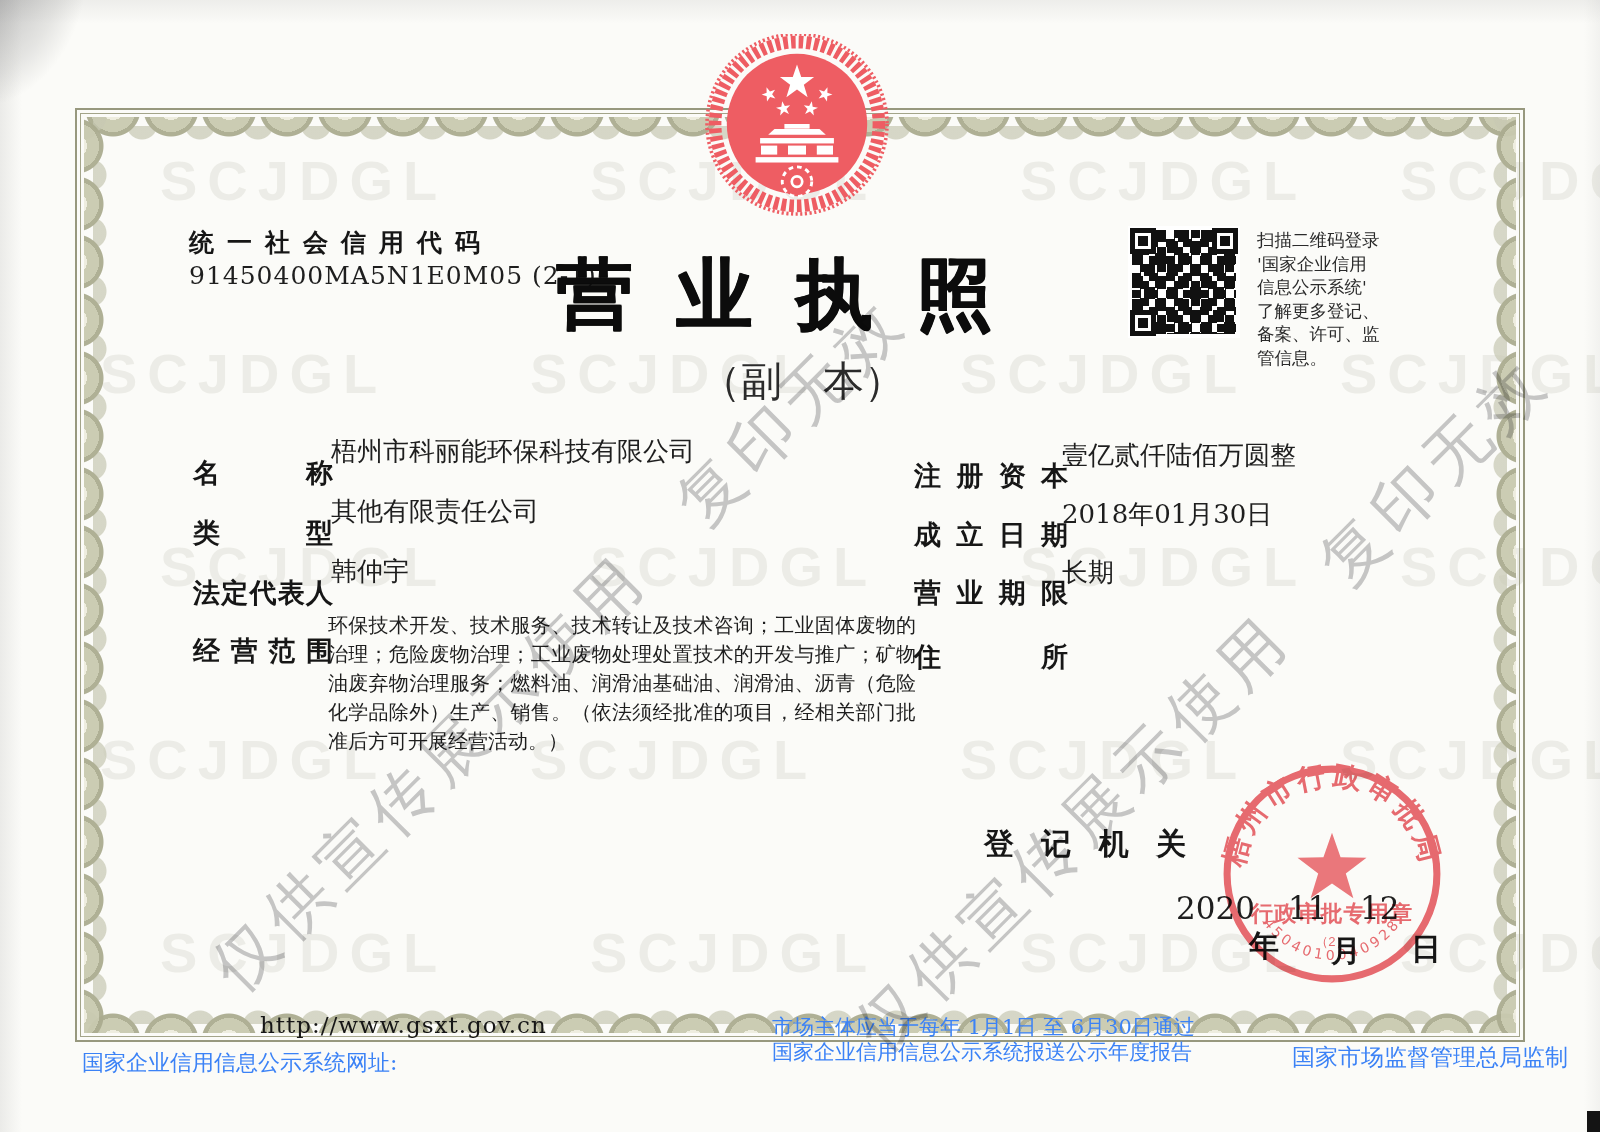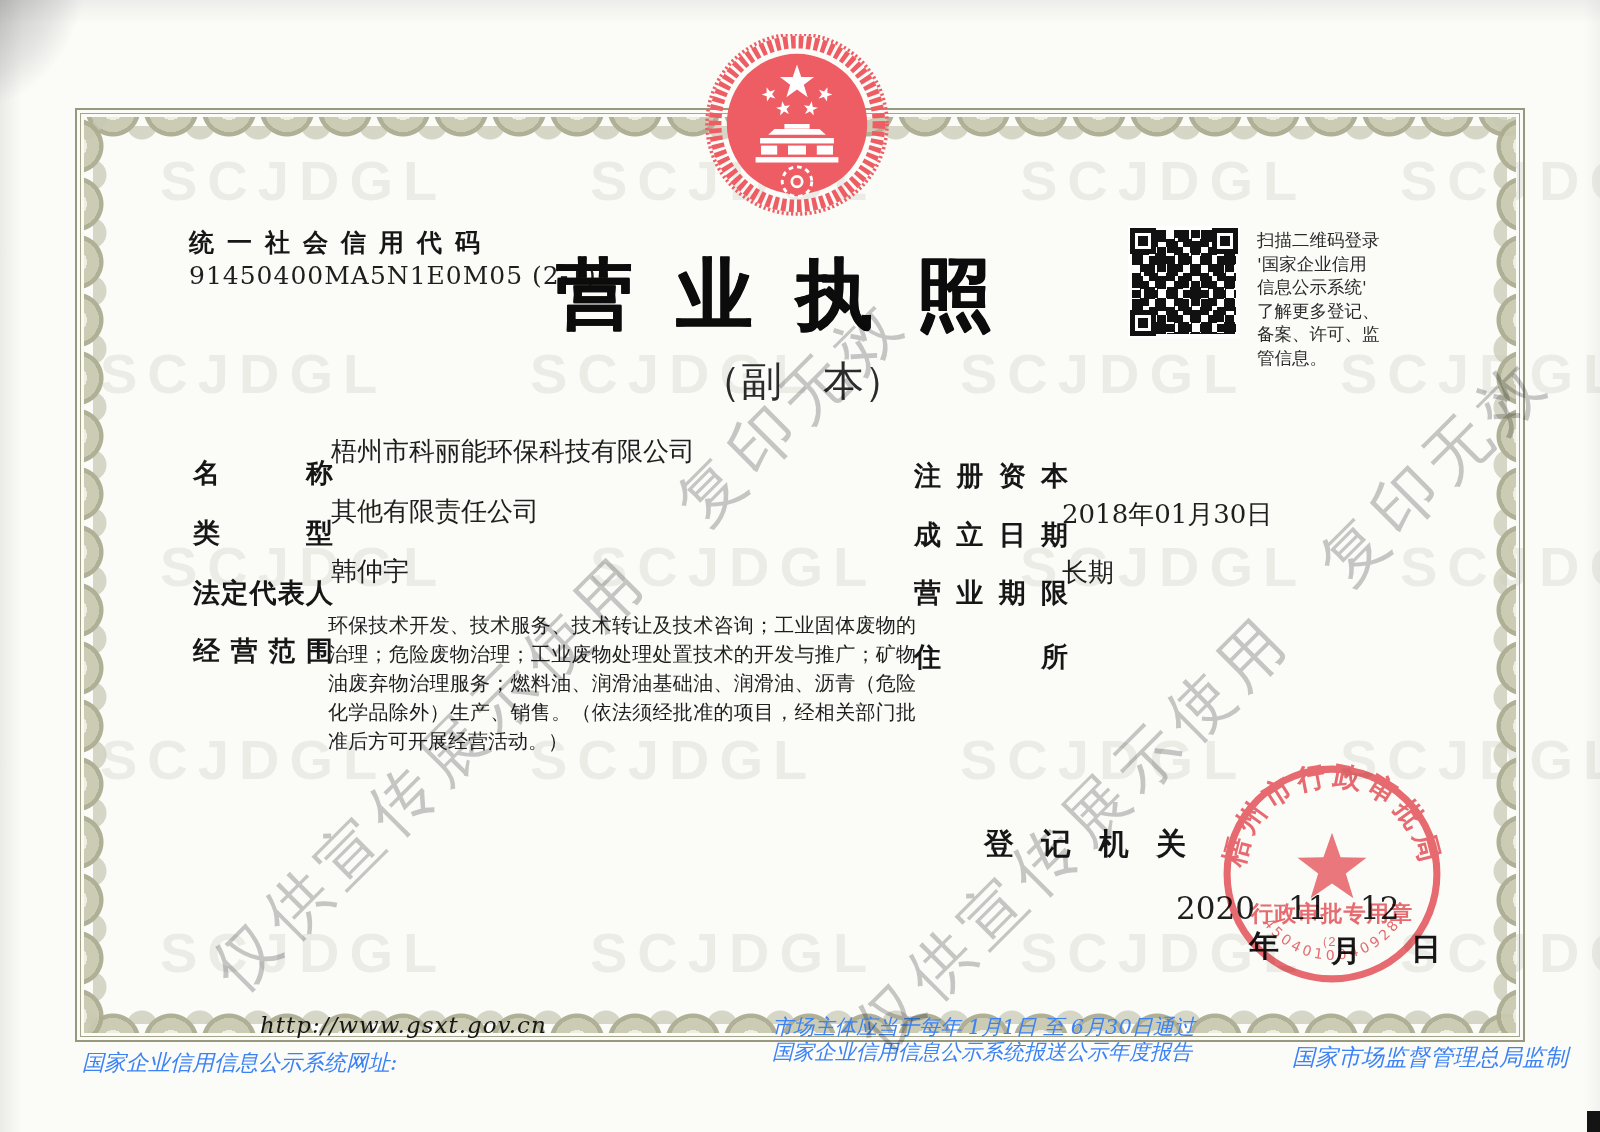--- a/index.html
+++ b/index.html
@@ -27,21 +27,21 @@
   .sc-left{left:7px;background-image:
      radial-gradient(circle at -8px 29px, #eeedde 0 11px, #c9cab0 11px 23px, #abac90 23px 27px, transparent 28px),
      radial-gradient(circle at -2px 29px, rgba(200,201,180,.75) 0 15px, transparent 16px);
      background-size:36px 58px,36px 58px;background-position:0 0,9px 29px;}
   .sc-right{right:7px;background-image:
      radial-gradient(circle at 44px 29px, #eeedde 0 11px, #c9cab0 11px 23px, #abac90 23px 27px, transparent 28px),
      radial-gradient(circle at 38px 29px, rgba(200,201,180,.75) 0 15px, transparent 16px);
      background-size:36px 58px,36px 58px;background-position:0 0,-9px 29px;}
   
   .abs{position:absolute;white-space:nowrap;}
-  .z2{z-index:2;} .z4{z-index:4;font-style:italic;}
+  .z2{z-index:2;} .z4{z-index:4;}
   .hei{font-family:"Liberation Sans",sans-serif;font-weight:700;color:#161616;}
   .song{font-family:"DejaVu Serif",serif;color:#1e1e1e;}
   .credit-label{left:189px;top:226px;font-size:25px;letter-spacing:13px;}
   .credit-value{left:189px;top:261px;font-size:25px;letter-spacing:1px;}
   .doc-title{left:556px;top:244px;font-size:76px;font-weight:900;letter-spacing:44px;color:#0c0c0c;
              text-shadow:1px 0 0 #0c0c0c,0 1px 0 #0c0c0c,1px 1px 0 #0c0c0c;}
   .doc-subtitle{left:700px;top:354px;font-size:41px;color:#2b2b2b;}
   .qr-caption{left:1257px;top:229px;font-size:17.5px;line-height:23.5px;white-space:pre-line;color:#2a2a2a;}
   .field-label{width:140px;text-align:justify;text-align-last:justify;font-size:27px;margin-top:23px;}
   .fl-r{width:154px;}
@@ -162,20 +162,21 @@
   <div class="abs z2 hei field-label" style="left:193px;top:492px;">类型</div>
   <div class="abs z2 song field-value" style="left:331px;top:494px;">其他有限责任公司</div>
 
   <div class="abs z2 hei field-label" style="left:193px;top:552px;">法定代表人</div>
   <div class="abs z2 song field-value" style="left:331px;top:554px;">韩仲宇</div>
 
   <div class="abs z2 hei field-label" style="left:193px;top:610px;">经营范围</div>
   <div class="abs z2 song field-value scope-value" style="left:328px;top:611px;">环保技术开发、技术服务、技术转让及技术咨询；工业固体废物的治理；危险废物治理；工业废物处理处置技术的开发与推广；矿物油废弃物治理服务；燃料油、润滑油基础油、润滑油、沥青（危险化学品除外）生产、销售。（依法须经批准的项目，经相关部门批准后方可开展经营活动。）</div>
 
   <div class="abs z2 hei field-label fl-r" style="left:914px;top:435px;">注册资本</div>
+  <div class="abs z2 song field-value" style="left:1062px;top:438px;">壹亿贰仟陆佰万圆整</div>
 
   <div class="abs z2 hei field-label fl-r" style="left:914px;top:494px;">成立日期</div>
   <div class="abs z2 song field-value" style="left:1062px;top:497px;">2018年01月30日</div>
 
   <div class="abs z2 hei field-label fl-r" style="left:914px;top:552px;">营业期限</div>
   <div class="abs z2 song field-value" style="left:1062px;top:555px;">长期</div>
 
   <div class="abs z2 hei field-label fl-r" style="left:914px;top:616px;">住所</div>
 
   <div class="abs z2 hei authority">登记机关</div>

